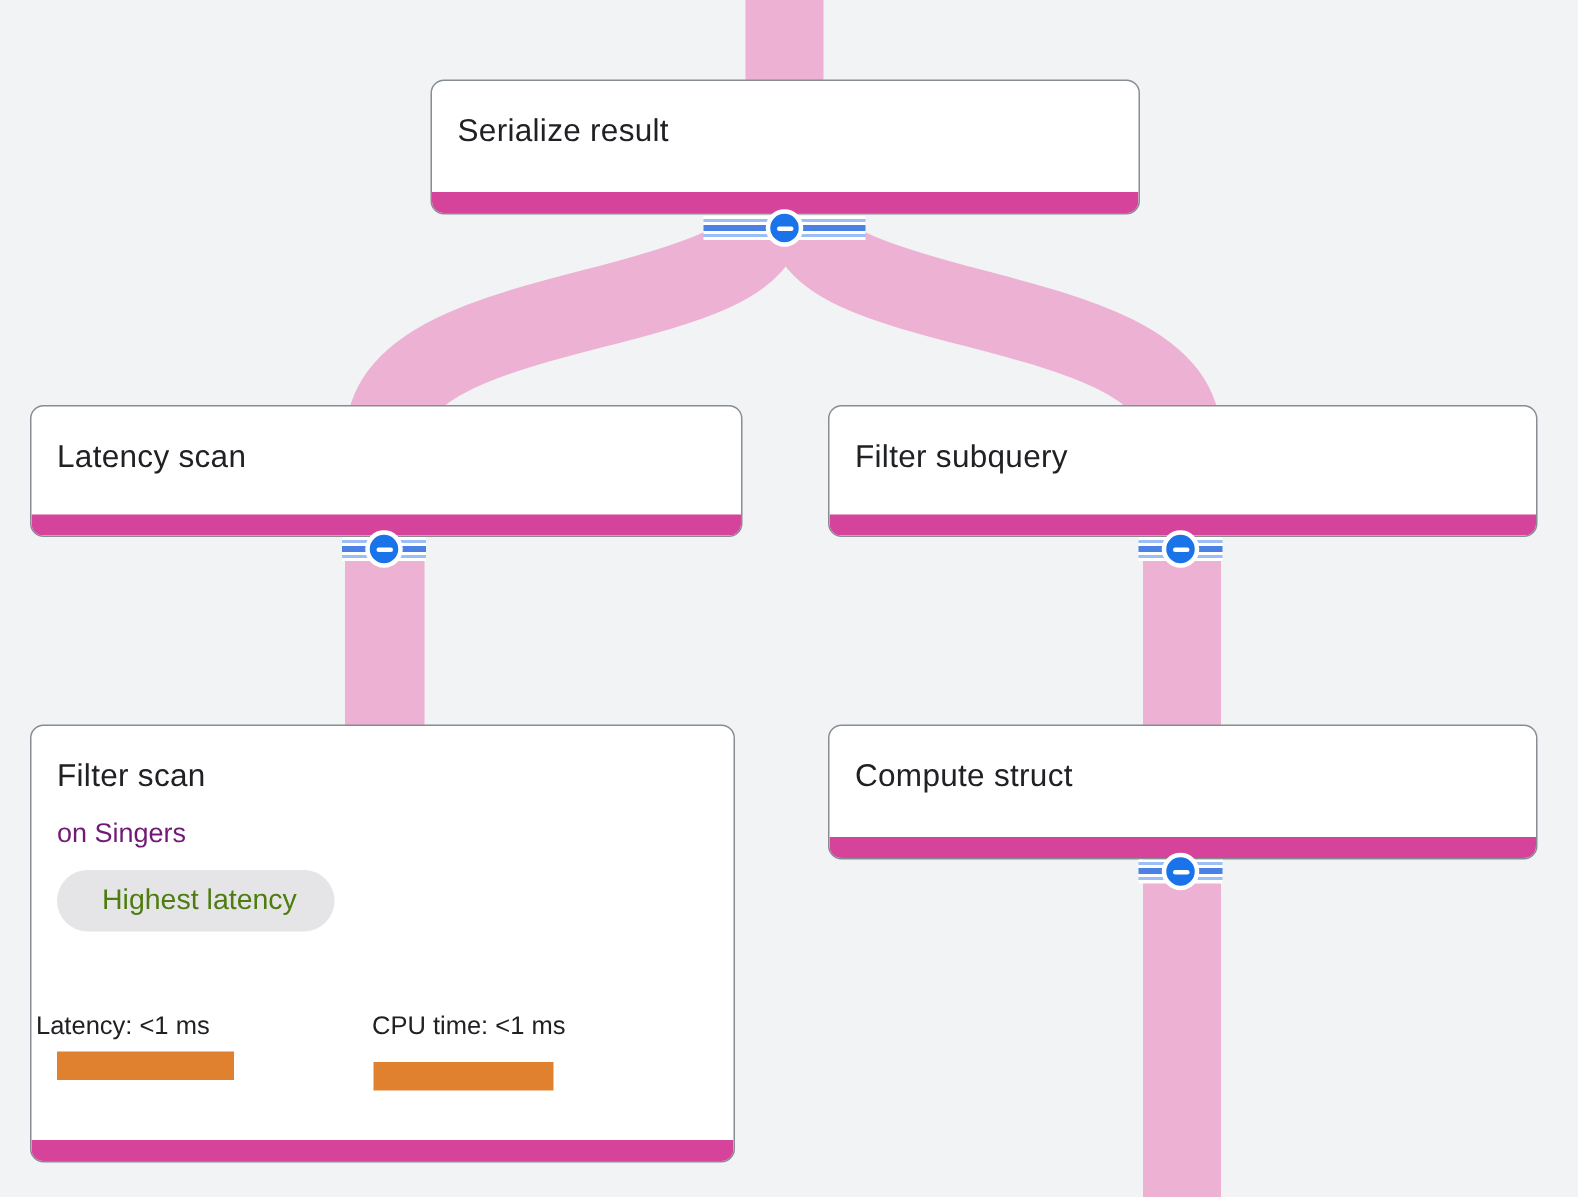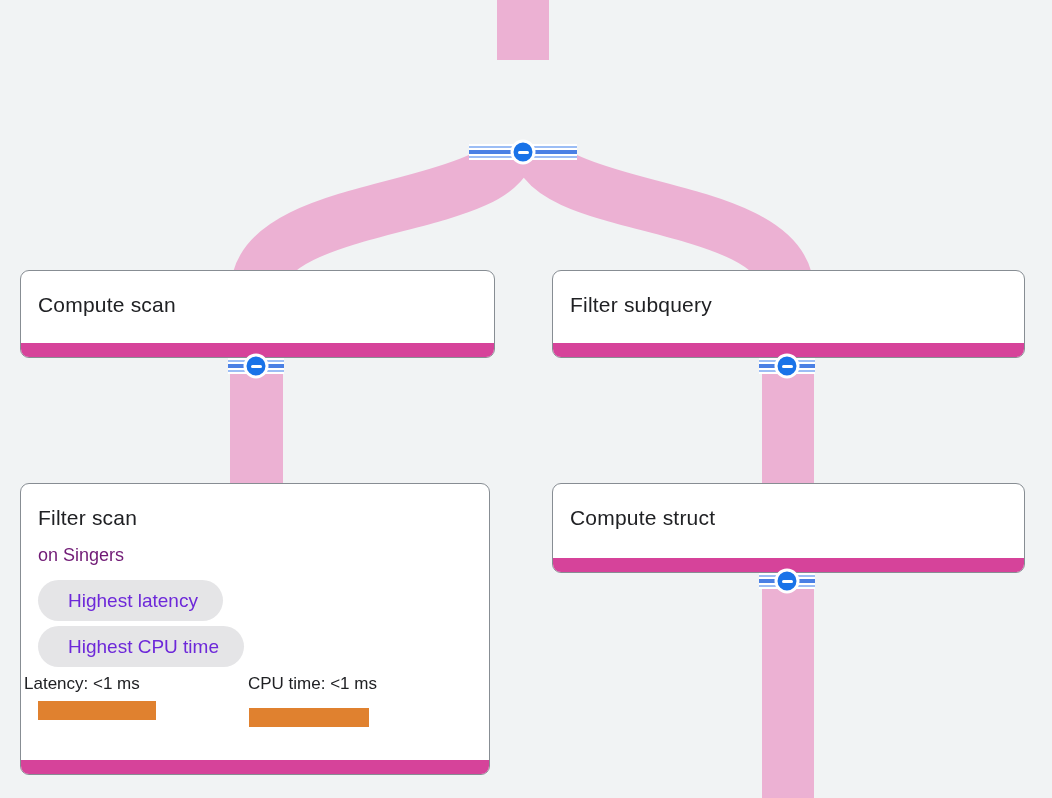--- a/index.html
+++ b/index.html
@@ -24,21 +24,21 @@
     position:absolute;left:17px;top:22px;
     font-size:21px;font-weight:400;color:#202124;letter-spacing:0.2px;
     white-space:nowrap;
   }
   .node-subtitle{
     position:absolute;left:17px;top:61px;
     font-size:18px;color:#701a75;white-space:nowrap;
   }
   .badge{
     position:absolute;left:17px;height:41px;border-radius:21px;
-    background:#e5e5e7;color:#6d28d9;
+    background:#e5e5e7;color:#4d7c0f;
     display:inline-flex;align-items:center;
     padding:0 25px 0 30px;font-size:19px;font-weight:400;white-space:nowrap;
   }
   .metric-label{
     position:absolute;top:190px;font-size:17px;color:#202124;white-space:nowrap;
   }
   .metric-bar{
     position:absolute;height:19px;background:#e0812f;
   }
 
@@ -78,44 +78,47 @@
 
     <path d="M 538 144 C 538 214, 788 198, 788 292" stroke="#ecb1d3" stroke-width="52" fill="none"></path>
 
     <path d="M 256.5 356 L 256.5 490" stroke="#ecb1d3" stroke-width="53" fill="none"></path>
 
     <path d="M 788 356 L 788 490" stroke="#ecb1d3" stroke-width="52" fill="none"></path>
 
     <path d="M 788 572 L 788 802" stroke="#ecb1d3" stroke-width="52" fill="none"></path>
   </svg>
 
+  <div class="node" style="left:287px;top:53px;width:473px;height:90px;">
+    <div class="node-body">
+      <div class="node-title">Serialize result</div>
+    </div>
+    <div class="node-bar"></div>
+  </div>
 
   <div class="node" style="left:20px;top:270px;width:475px;height:88px;">
     <div class="node-body">
-      <div class="node-title">Compute scan</div>
+      <div class="node-title">Latency scan</div>
     </div>
     <div class="node-bar"></div>
   </div>
 
   <div class="node" style="left:552px;top:270px;width:473px;height:88px;">
     <div class="node-body">
       <div class="node-title">Filter subquery</div>
     </div>
     <div class="node-bar"></div>
   </div>
 
   <div class="node" style="left:20px;top:483px;width:470px;height:292px;">
     <div class="node-body">
       <div class="node-title">Filter scan</div>
       <div class="node-subtitle">on Singers</div>
       <div class="badge" style="top:96px;">
         <span>Highest latency</span>
-      </div>
-      <div class="badge" style="top:142px;">
-        <span>Highest CPU time</span>
       </div>
       <div class="metric-label" style="left:3px;">Latency: &lt;1 ms</div>
       <div class="metric-label" style="left:227px;">CPU time: &lt;1 ms</div>
       <div class="metric-bar" style="left:17px;top:217px;width:118px;"></div>
       <div class="metric-bar" style="left:228px;top:224px;width:120px;"></div>
     </div>
     <div class="node-bar"></div>
   </div>
 
   <div class="node" style="left:552px;top:483px;width:473px;height:90px;">

